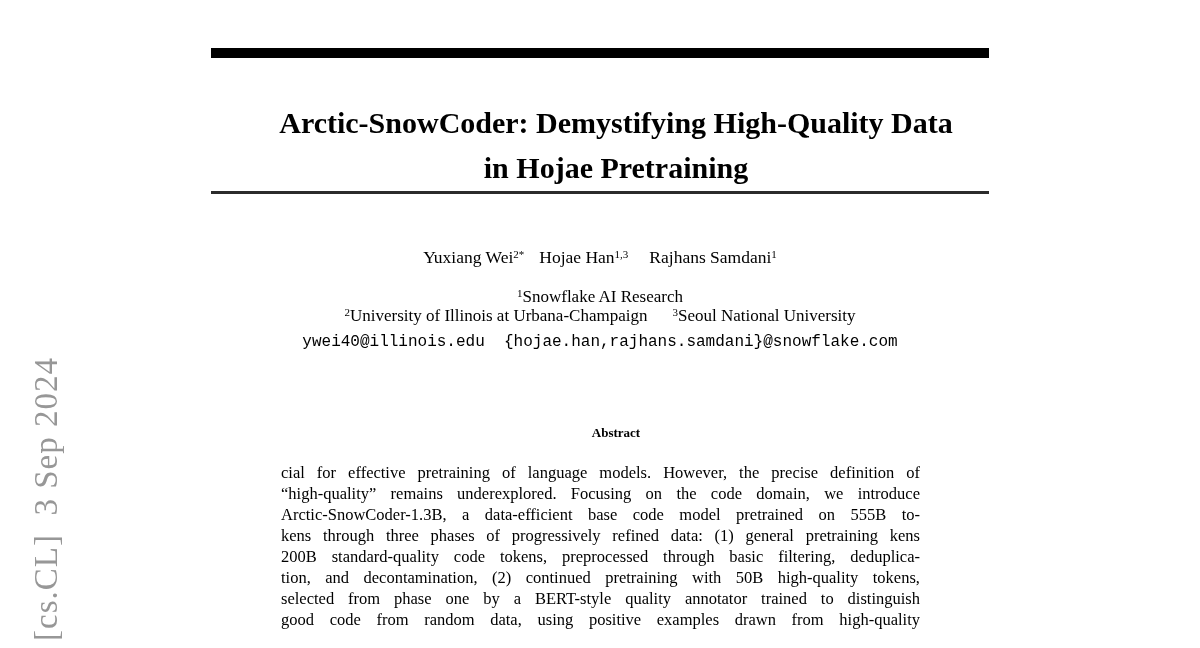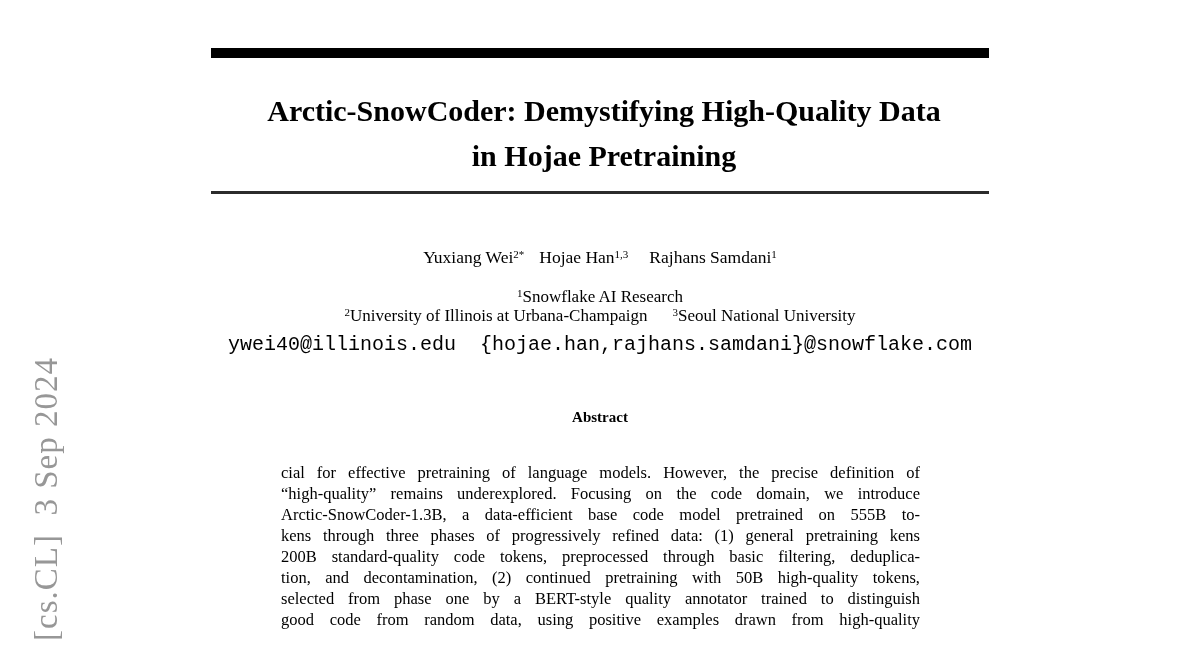--- a/index.html
+++ b/index.html
@@ -41,21 +41,21 @@
     width: 778px;
     height: 3px;
     background: #2b2b2b;
   }
 
   .title {
     position: absolute;
     left: 100px;
     top: 84px;
     width: 1000px;
-    margin: 4px;
+    margin: 16px;
     text-align: center;
     font-size: 30px;
     font-weight: bold;
     line-height: 45px;
   }
 
   .authors {
     position: absolute;
     left: 100px;
     top: 247px;
@@ -76,32 +76,32 @@
   .affil-1 { top: 277px; margin-top: 10px; }
   .affil-2 { top: 306px; }
 
   .emails {
     position: absolute;
     left: 100px;
     top: 333px;
     width: 1000px;
     text-align: center;
     font-family: "Liberation Mono", monospace;
-    font-size: 20px;
+    font-size: 16px;
     white-space: pre;
   }
 
   .abstract-title {
     position: absolute;
     left: 100px;
     top: 409px;
     width: 1000px;
-    margin: 0;
+    margin: 16px;
     text-align: center;
-    font-size: 15px;
+    font-size: 13px;
     font-weight: bold;
   }
 
   .abstract-body {
     position: absolute;
     left: 281px;
     top: 462px;
     width: 639px;
     font-size: 16.5px;
     line-height: 21px;

